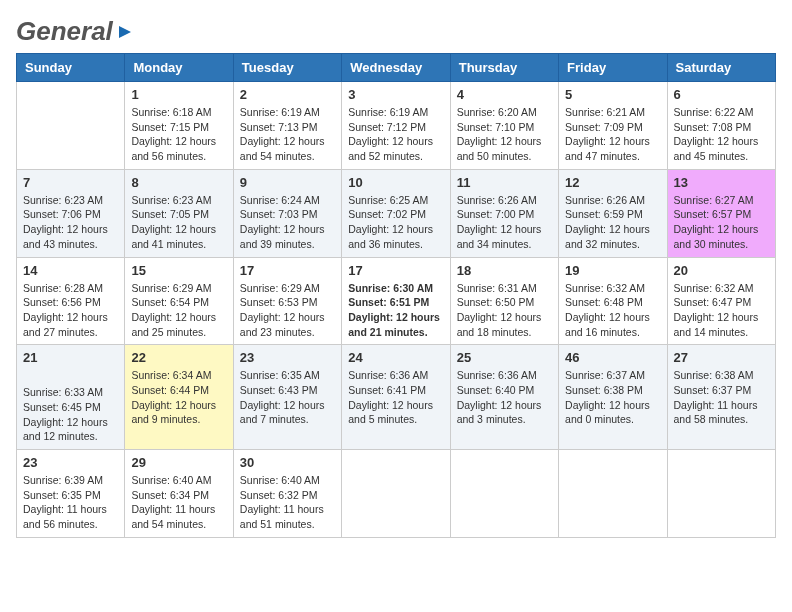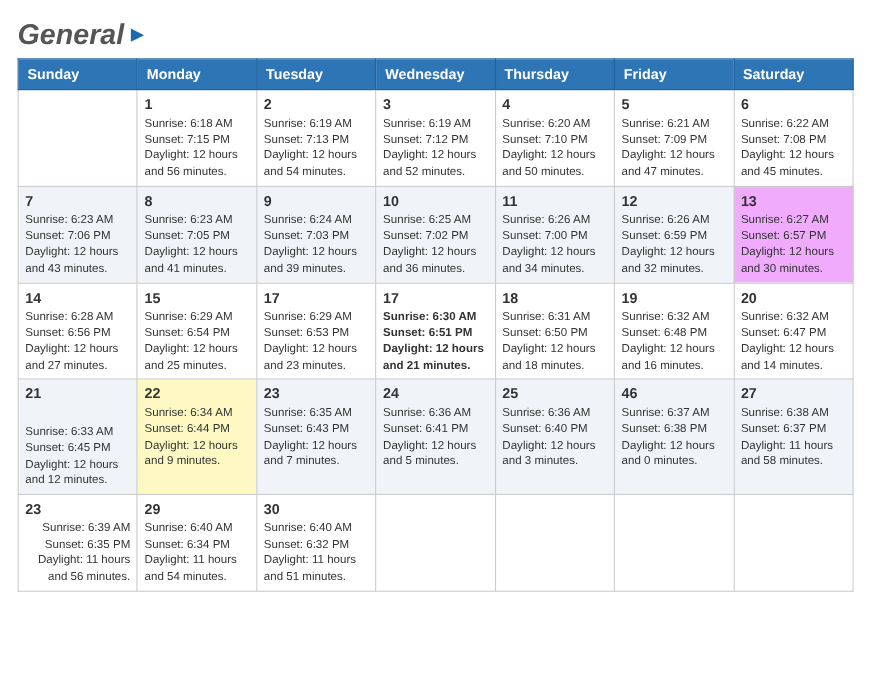--- a/index.html
+++ b/index.html
@@ -307,21 +307,21 @@
           <span class="day-number">27</span>
           <div class="day-info" style="white-space: pre-line;">Sunrise: 6:38 AM
 Sunset: 6:37 PM
 Daylight: 11 hours
 and 58 minutes.</div>
         </td>
       </tr>
       <tr>
         <td>
           <span class="day-number">23</span>
-          <div class="day-info" style="white-space: pre-line; text-align: right;">Sunrise: 6:39 AM
+          <div class="day-info" style="white-space: pre-line;">Sunrise: 6:39 AM
 Sunset: 6:35 PM
 Daylight: 11 hours
 and 56 minutes.</div>
         </td>
         <td>
           <span class="day-number">29</span>
           <div class="day-info" style="white-space: pre-line;">Sunrise: 6:40 AM
 Sunset: 6:34 PM
 Daylight: 11 hours
 and 54 minutes.</div>

